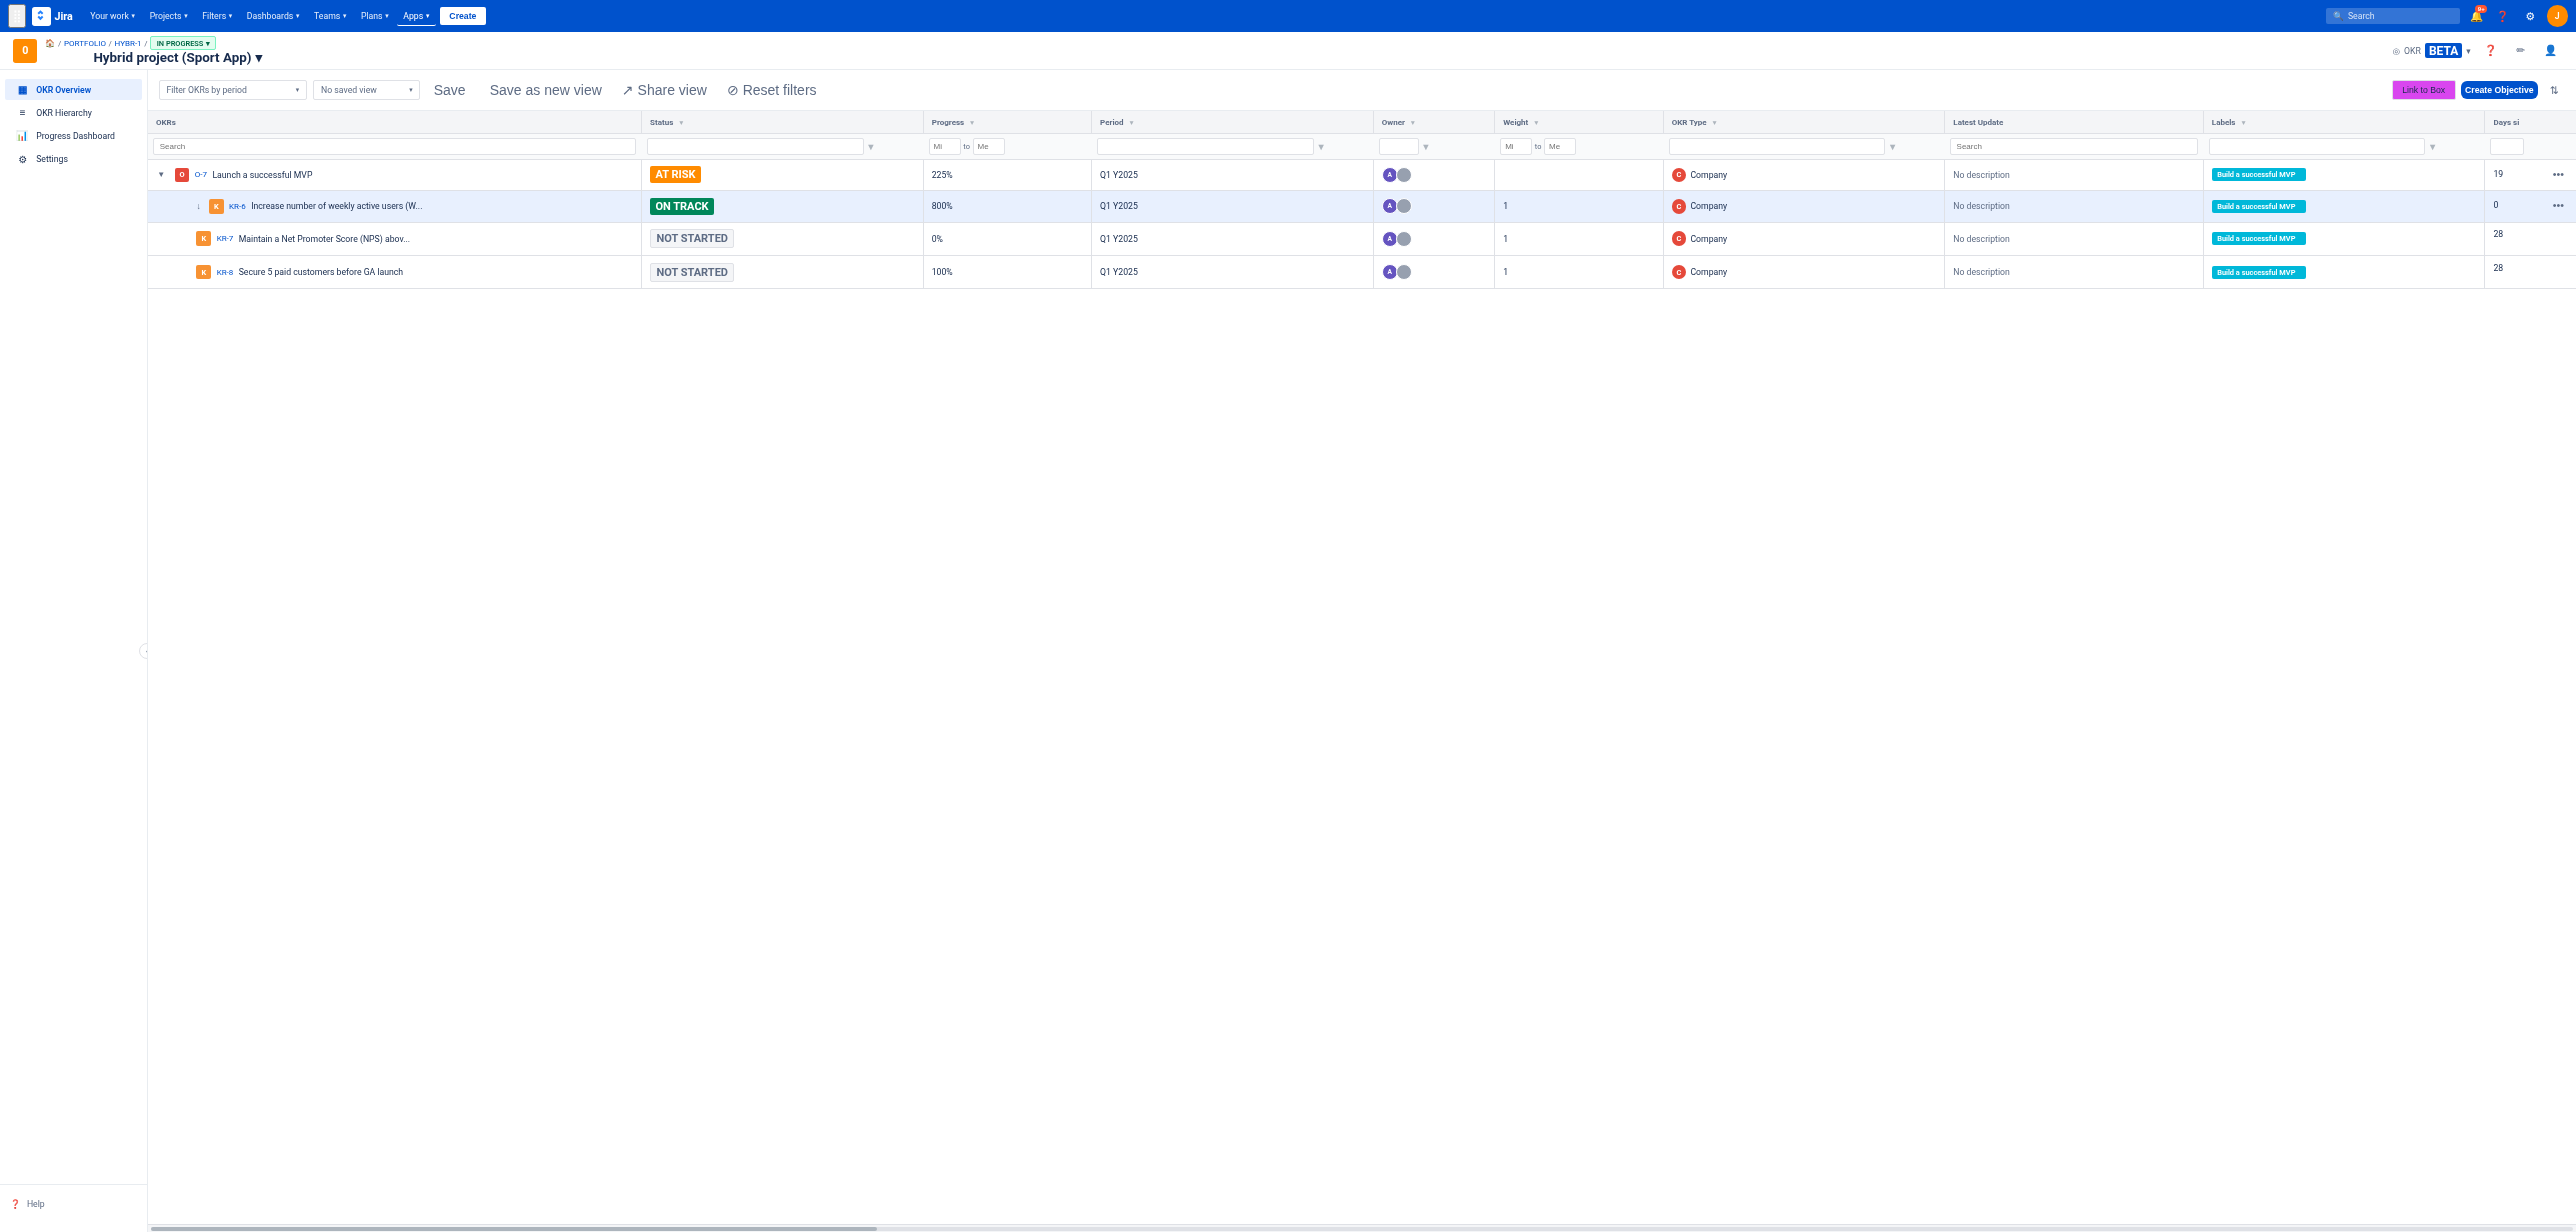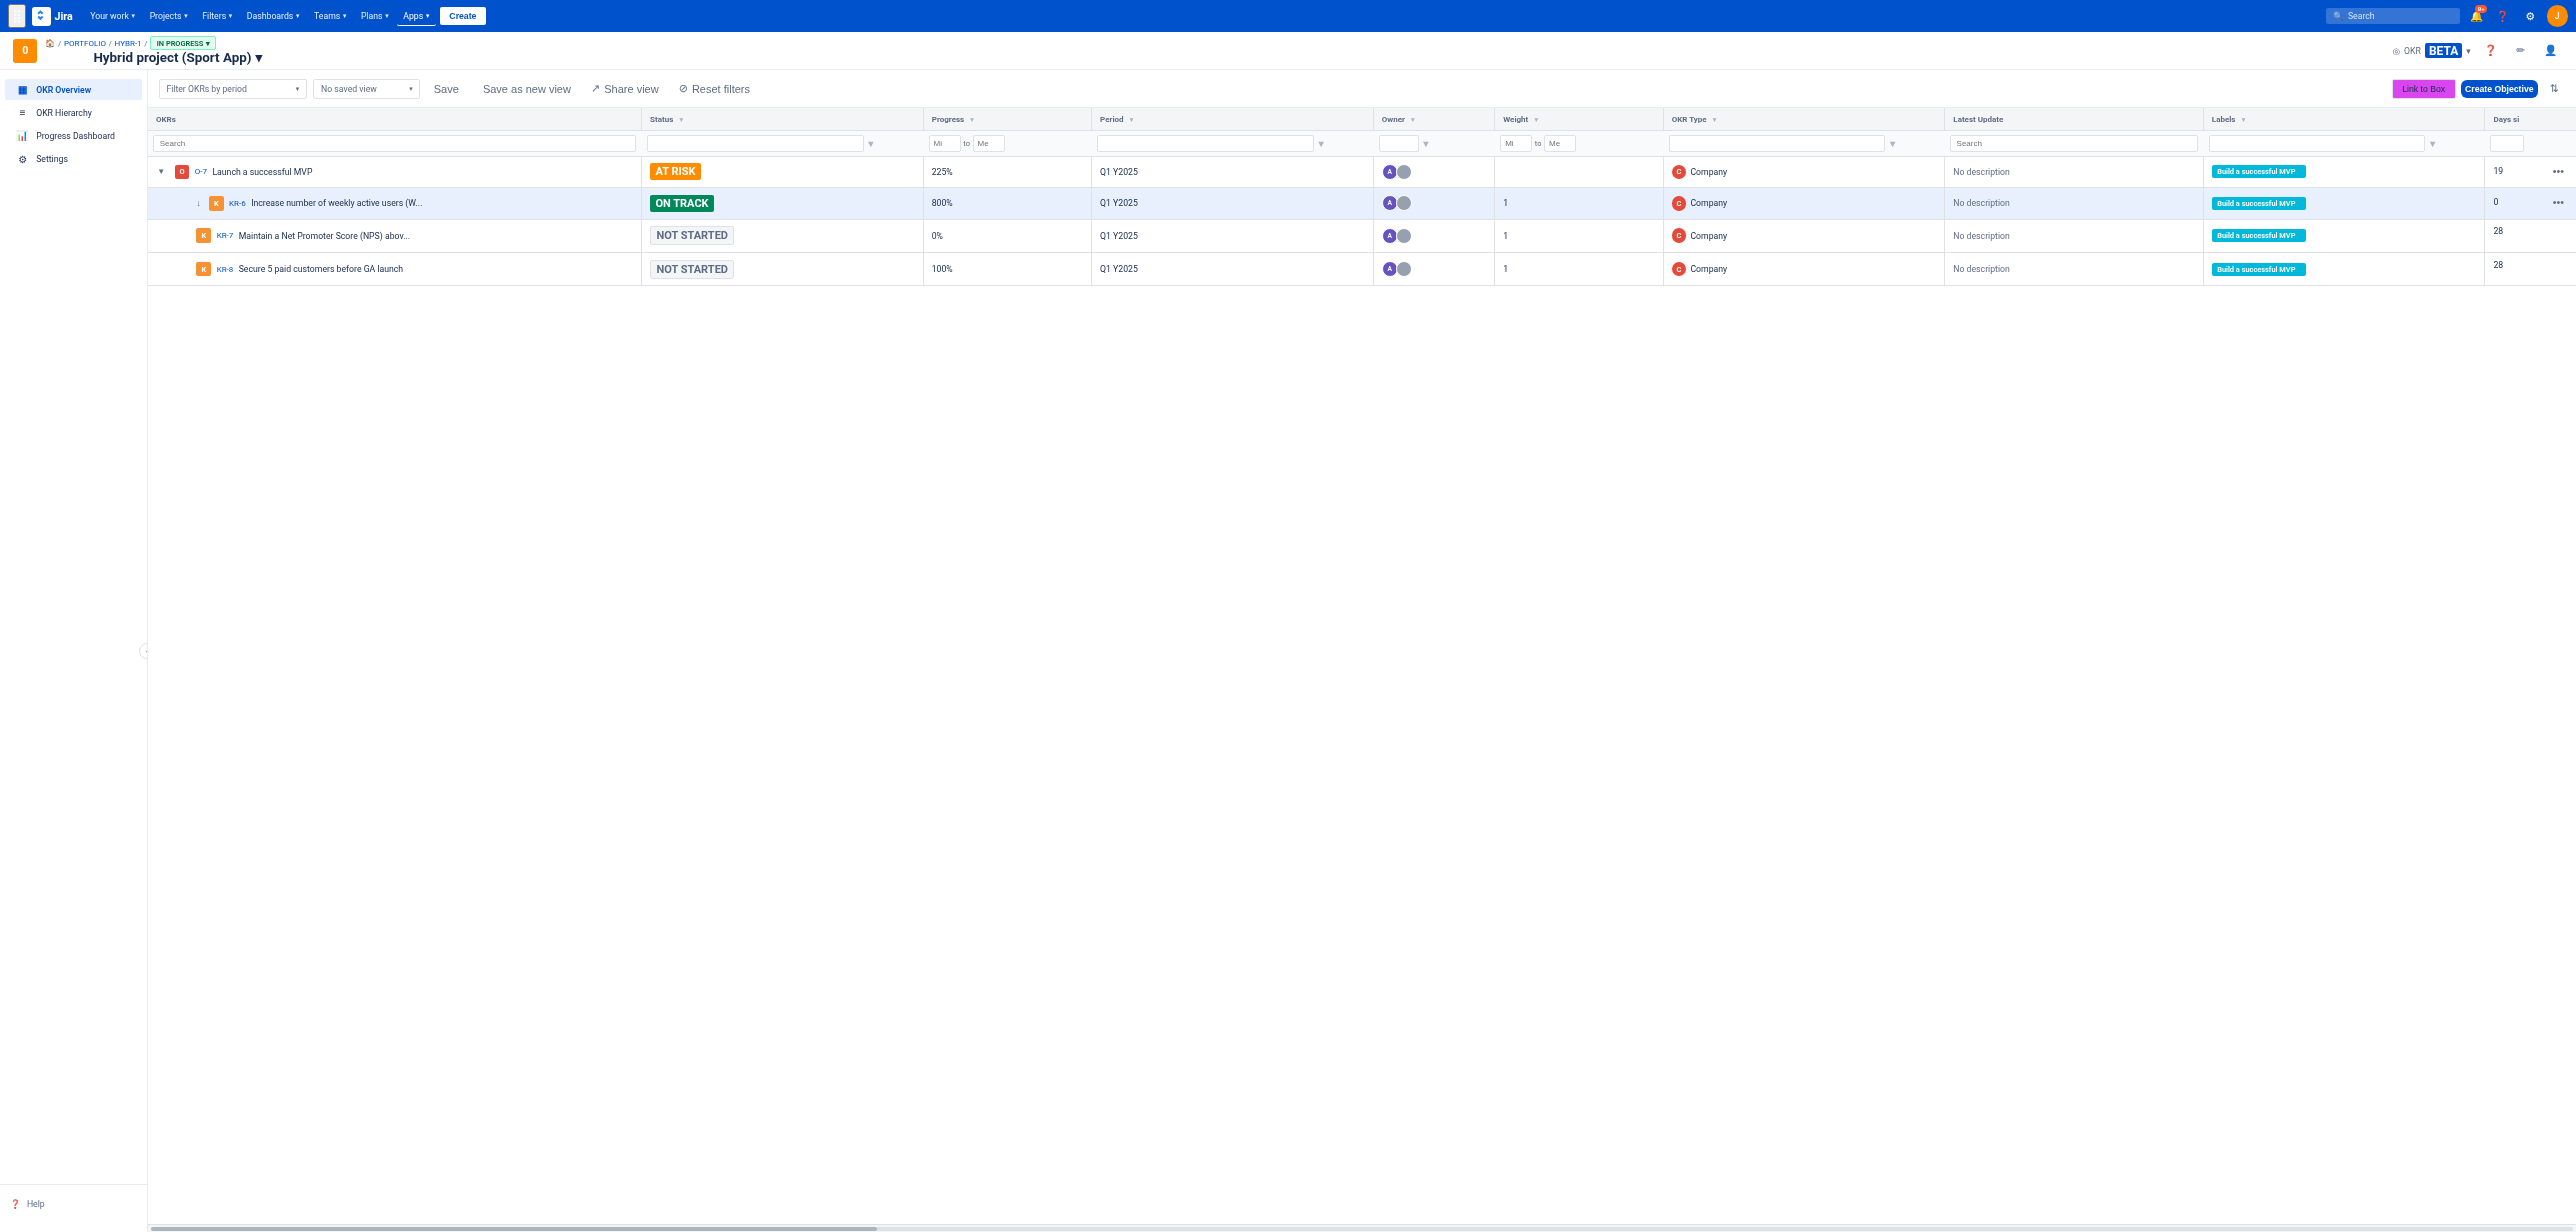--- a/index.html
+++ b/index.html
@@ -280,21 +280,21 @@
       min-width: 107px;
       color: #5e6c84;
       font-size: 8.7px;
       background: #fff;
     }
     .toolbar-btn {
       background: none;
       border: none;
       cursor: pointer;
       color: #5e6c84;
-      font-size: 11px;
+      font-size: 14px;
       padding: 4px 6.7px;
       border-radius: 2px;
       display: flex;
       align-items: center;
       gap: 4px;
     }
     .toolbar-right { margin-left: auto; display: flex; align-items: center; gap: 5.4px; }
     .link-box-btn {
       border: 0.7px solid #dfe1e6;
       background: #d946ef;

